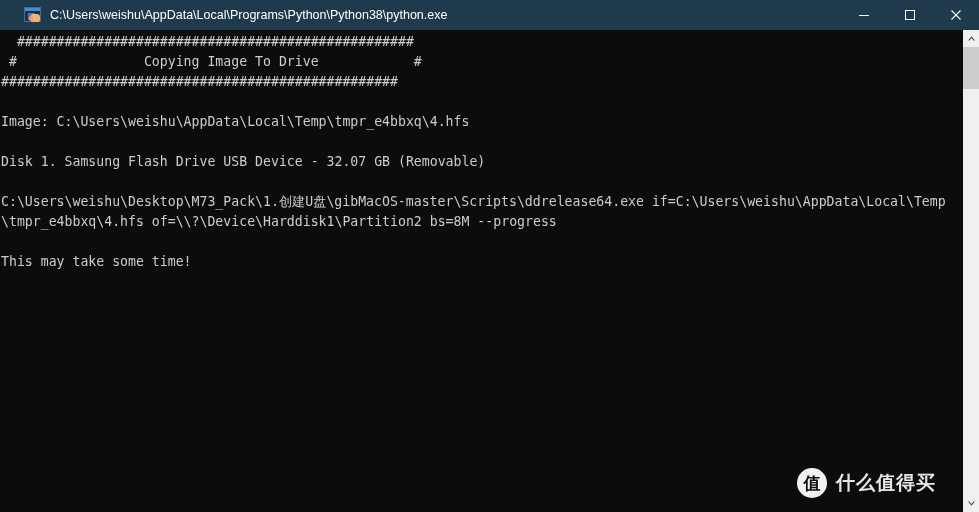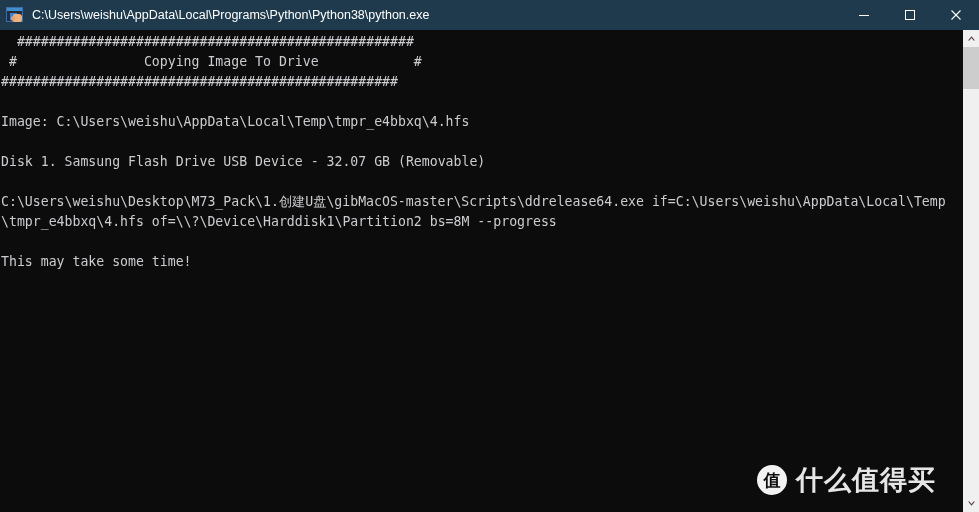--- a/index.html
+++ b/index.html
@@ -31,21 +31,21 @@
     background: #1f3a4d;
     display: flex;
     align-items: center;
     user-select: none;
   }
   #title-left {
     display: flex;
     align-items: center;
     flex: 1 1 auto;
     min-width: 0;
-    padding-left: 6px;
+    padding-left: 24px;
   }
   #app-icon {
     width: 18px;
     height: 18px;
     position: relative;
     flex: 0 0 auto;
     margin-right: 8px;
   }
   #app-icon .win {
     position: absolute;
@@ -185,21 +185,21 @@
     align-items: center;
     justify-content: center;
     font-family: "DejaVu Sans", sans-serif;
     font-size: 17px;
     font-weight: bold;
     margin-right: 9px;
   }
   #wm-text {
     color: #f2f2f2;
     font-family: "DejaVu Sans", sans-serif;
-    font-size: 27px;
+    font-size: 19px;
     font-weight: bold;
     letter-spacing: 1px;
     white-space: nowrap;
   }
 </style>
 </head>
 <body>
 
 <div id="window">
 

